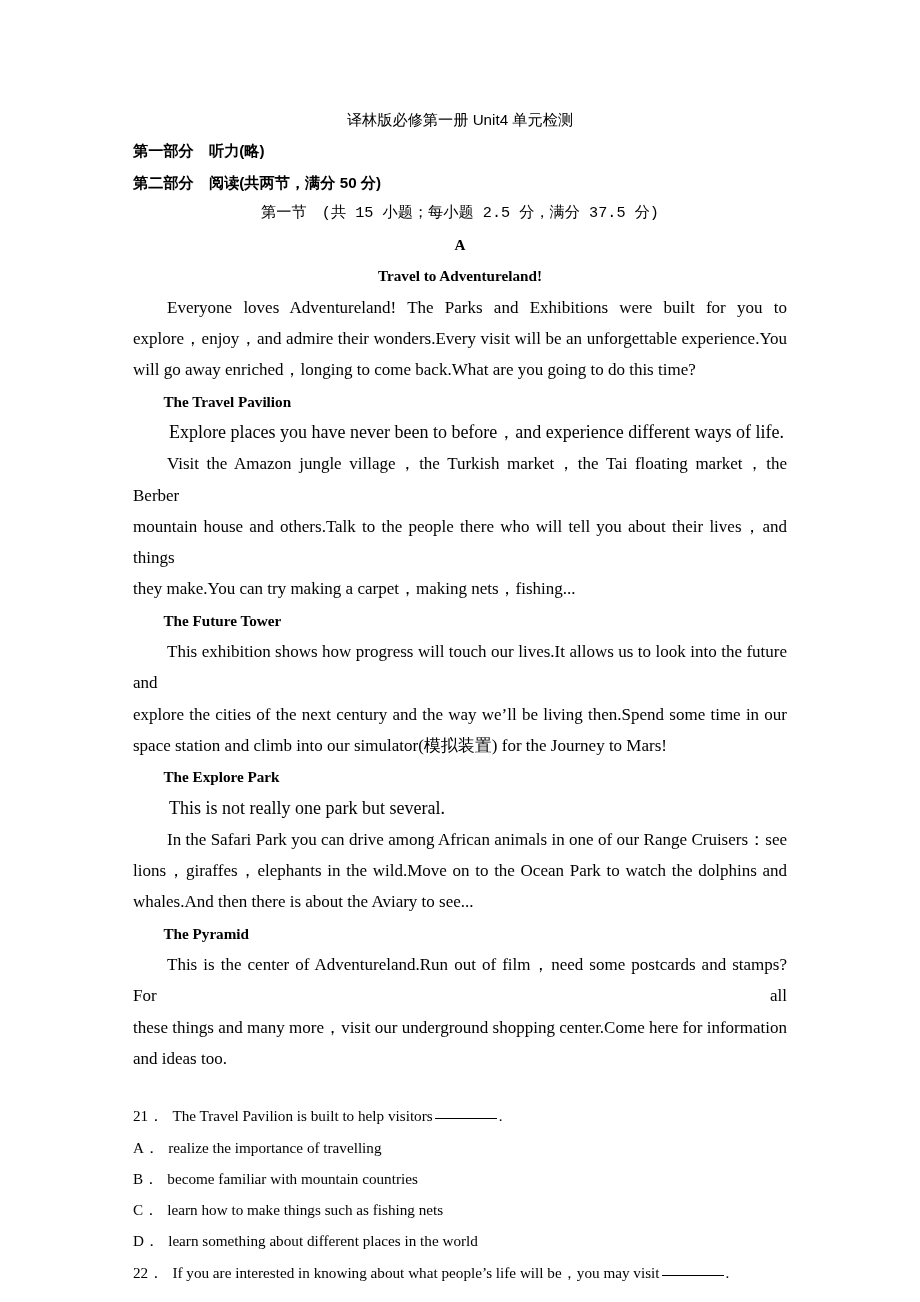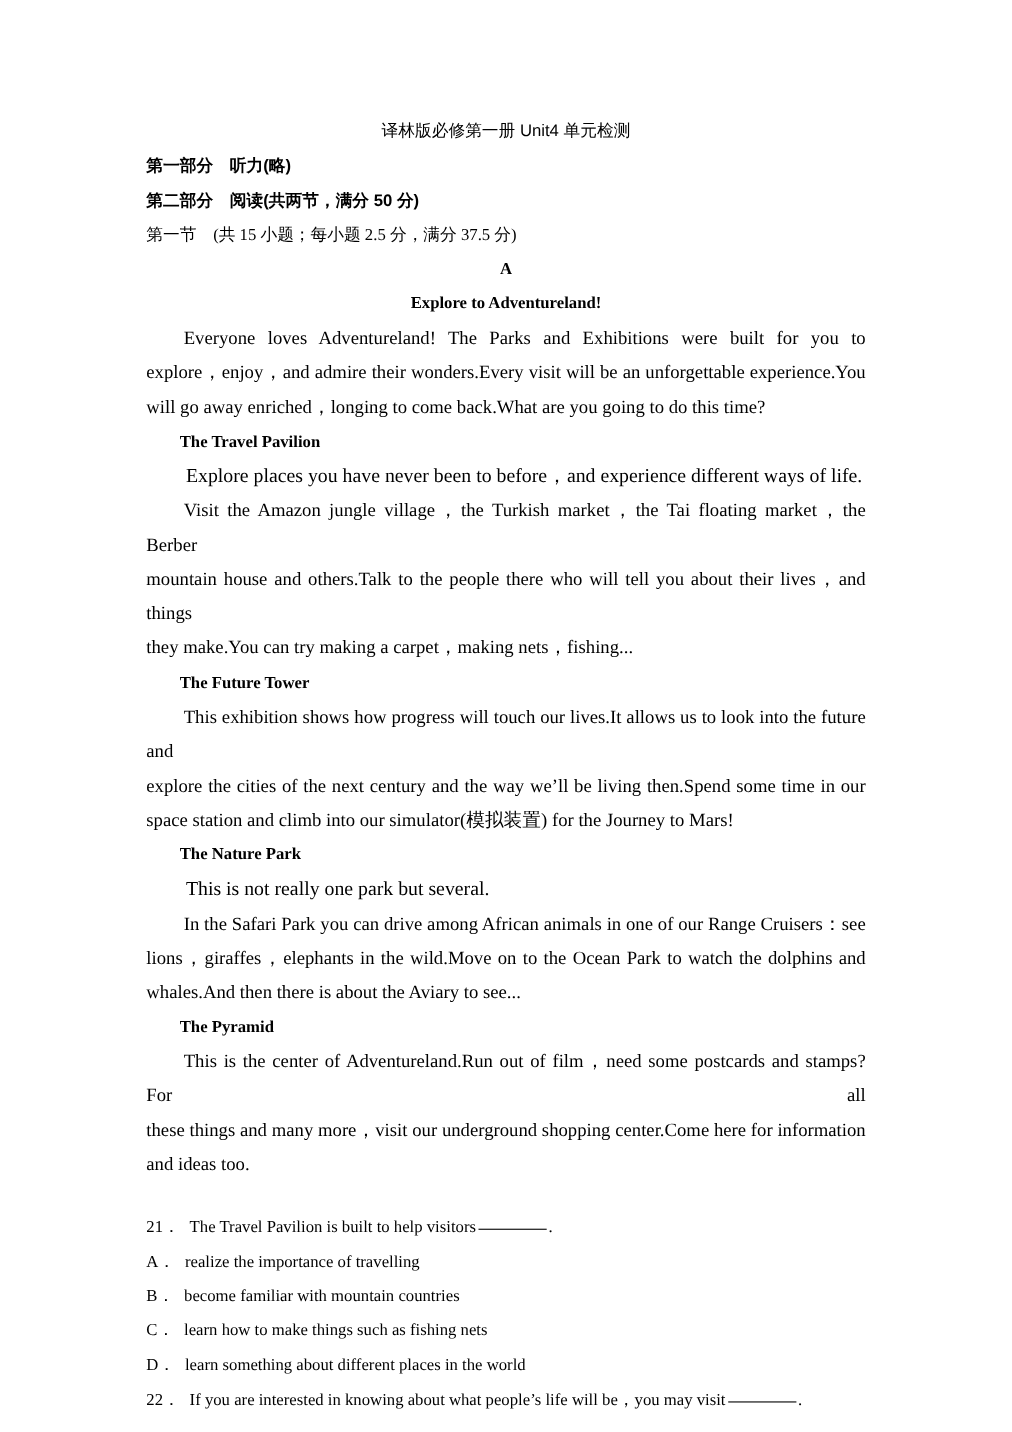--- a/index.html
+++ b/index.html
@@ -40,23 +40,24 @@
     line-height: 31.3px;
     font-family: "Liberation Sans", "DejaVu Sans", sans-serif;
   }
   .cn-bold {
     font-weight: bold;
     font-family: "Liberation Sans", "DejaVu Sans", sans-serif;
     font-size: 15.2px;
     line-height: 31.3px;
   }
   .cn-reg {
-    font-family: Liberation Serif, serif;
+    font-family: Liberation Mono, monospace;
     font-size: 15.2px;
     line-height: 31.3px;
+    text-align: center;
   }
   .center {
     text-align: center;
     font-size: 15.2px;
     line-height: 31.3px;
   }
   .bold { font-weight: bold; }
   .sub-head {
     font-weight: bold;
     font-size: 15.2px;
@@ -102,21 +103,21 @@
 
   <div class="sp-top"></div>
 
   <div class="title">译林版必修第一册 Unit4 单元检测</div>
 
   <div class="cn-bold">第一部分　听力(略)</div>
   <div class="cn-bold">第二部分　阅读(共两节，满分 50 分)</div>
   <div class="cn-reg">第一节　(共 15 小题；每小题 2.5 分，满分 37.5 分)</div>
 
   <div class="center bold">A</div>
-  <div class="center bold">Explore to Adventureland!</div>
+  <div class="center bold">Travel to Adventureland!</div>
 
   <div>
     <span class="jline"><span class="ind"></span><span>Everyone loves Adventureland! The Parks and Exhibitions were built for you to</span></span>
     <span class="jline">explore，enjoy，and admire their wonders.Every visit will be an unforgettable experience.You</span>
     <span class="jline last">will go away enriched，longing to come back.What are you going to do this time?</span>
   </div>
 
   <div class="sub-head">The Travel Pavilion</div>
   <div class="para">Explore places you have never been to before，and experience different ways of life.</div>
   <div>
@@ -125,21 +126,21 @@
     <span class="jline last">they make.You can try making a carpet，making nets，fishing...</span>
   </div>
 
   <div class="sub-head">The Future Tower</div>
   <div>
     <span class="jline"><span class="ind"></span><span>This exhibition shows how progress will touch our lives.It allows us to look into the future and</span></span>
     <span class="jline">explore the cities of the next century and the way we’ll be living then.Spend some time in our</span>
     <span class="jline last">space station and climb into our simulator(模拟装置) for the Journey to Mars!</span>
   </div>
 
-  <div class="sub-head">The Nature Park</div>
+  <div class="sub-head">The Explore Park</div>
   <div class="para">This is not really one park but several.</div>
   <div>
     <span class="jline"><span class="ind"></span><span>In the Safari Park you can drive among African animals in one of our Range Cruisers：see</span></span>
     <span class="jline">lions，giraffes，elephants in the wild.Move on to the Ocean Park to watch the dolphins and</span>
     <span class="jline last">whales.And then there is about the Aviary to see...</span>
   </div>
 
   <div class="sub-head">The Pyramid</div>
   <div>
     <span class="jline"><span class="ind"></span><span>This is the center of Adventureland.Run out of film，need some postcards and stamps? For all</span></span>

